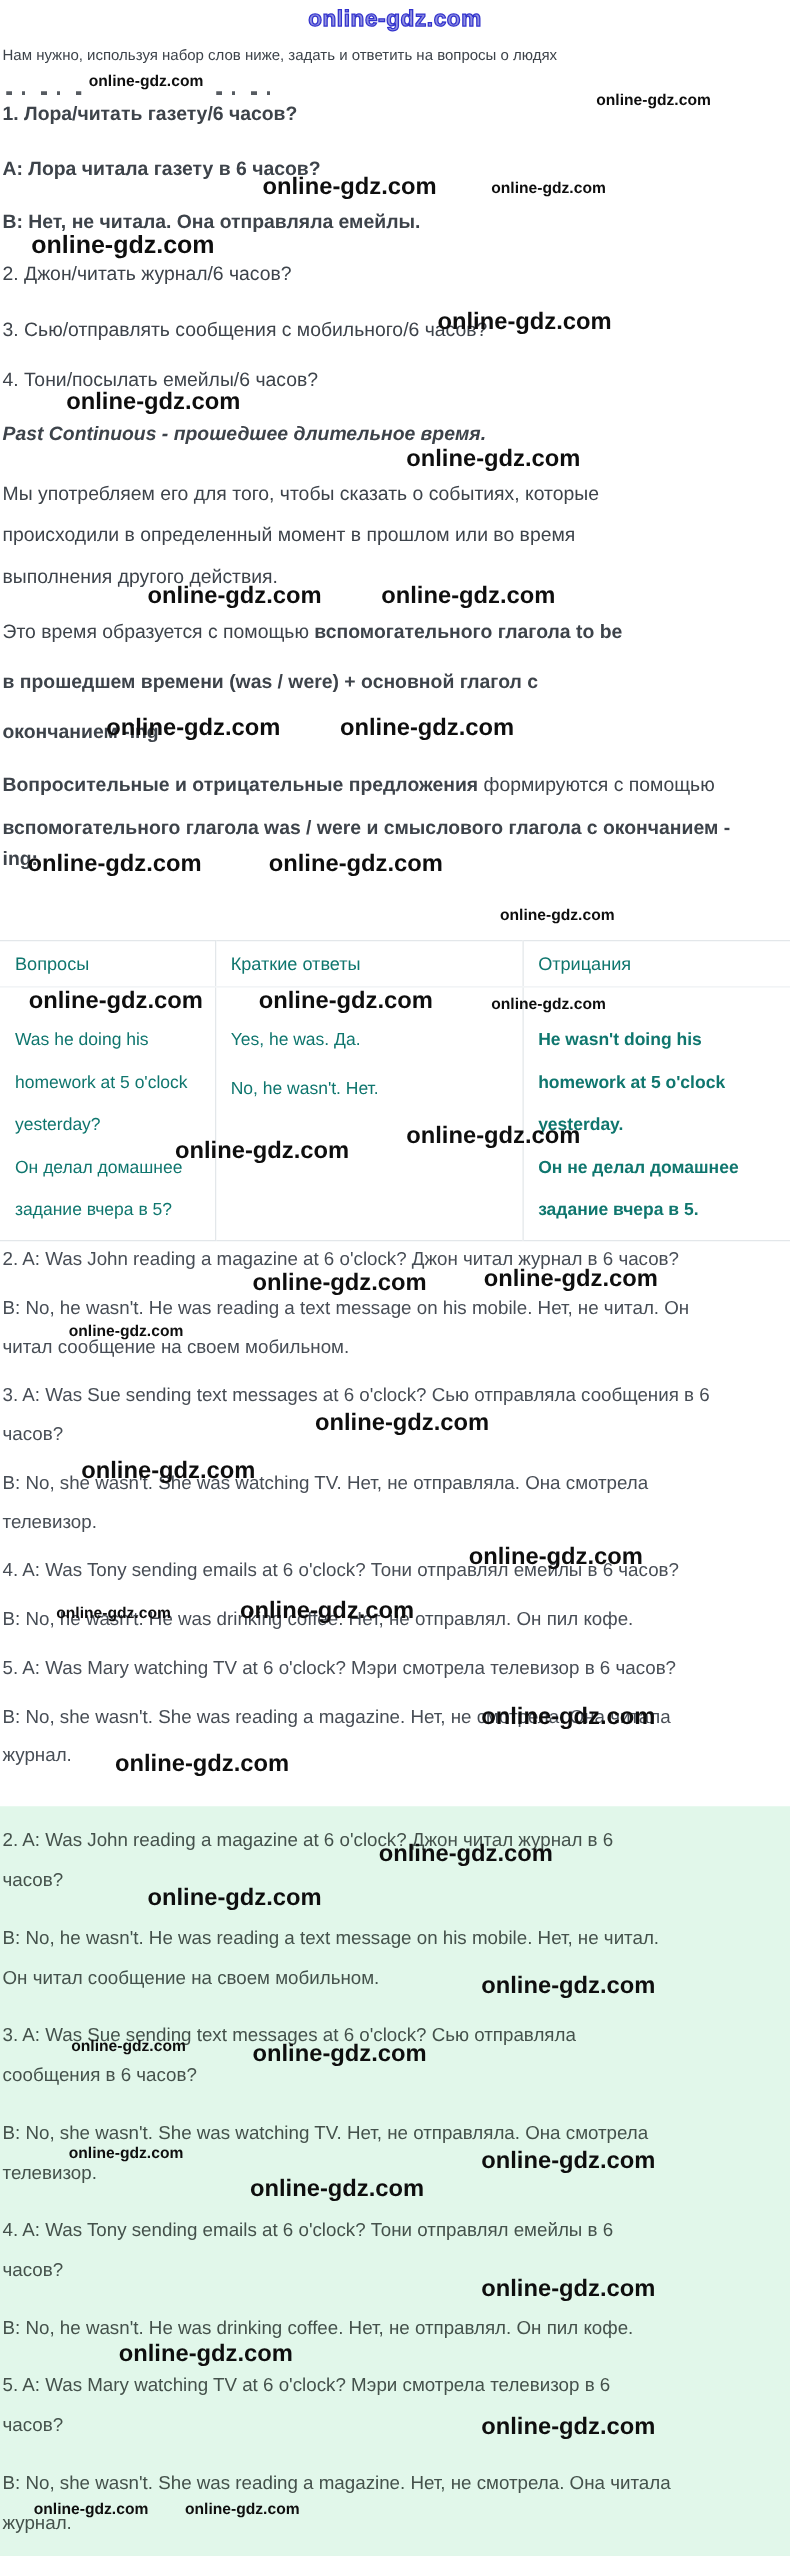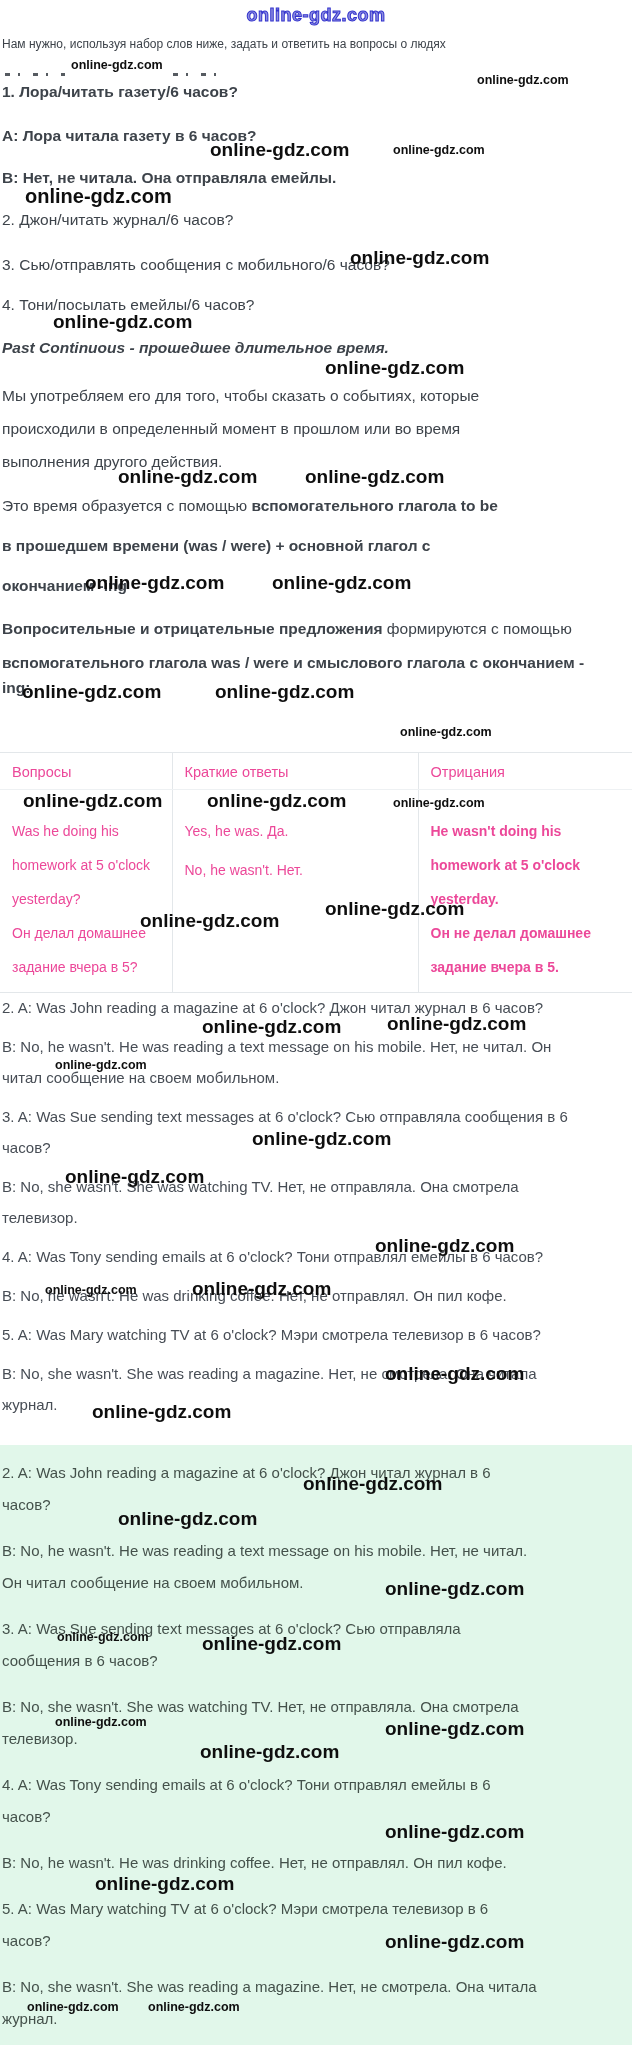--- a/index.html
+++ b/index.html
@@ -22,21 +22,21 @@
     background:repeating-linear-gradient(90deg,#565b61 0 5px,transparent 5px 13px,#565b61 13px 15px,transparent 15px 28px);
   }
   .itm { margin:0 0 0 2px; font-size:15.5px; line-height:20px; }
   .b { font-weight:700; }
   .hd { margin:0 0 20px 2px; font-size:15.5px; line-height:22px; font-weight:700; font-style:italic; }
   .para { margin:0 0 0 2px; font-size:15.5px; }
 
   
   .sec-table { position:absolute; top:752px; left:0; width:632px; }
   table.gram { width:632px; border-collapse:collapse; table-layout:fixed;
-    border-top:1px solid #e3e7ea; border-bottom:1px solid #e3e7ea; font-size:14px; color:#ec4899; }
+    border-top:1px solid #e3e7ea; border-bottom:1px solid #e3e7ea; font-size:14px; color:#0f766e; }
   table.gram th { font-weight:400; text-align:left; font-size:14.5px;
     padding:11px 8px 9px 12px; border-bottom:1px solid #eef1f3; vertical-align:top; }
   table.gram td { vertical-align:top; padding:24px 8px 8px 12px; }
   table.gram th + th, table.gram td + td { border-left:1px solid #e3e7ea; }
   table.gram td p { margin:0; line-height:34px; }
   table.gram td p.pmax { max-width:155px; }
   table.gram td p.pmax3 { max-width:165px;font-weight:bold; }
   table.gram td p.gap { margin-top:5px; }
 
   

